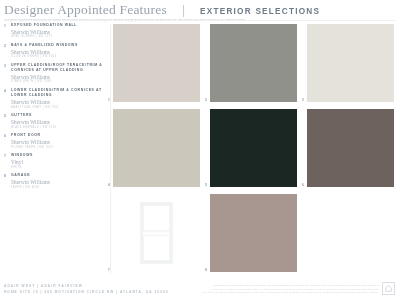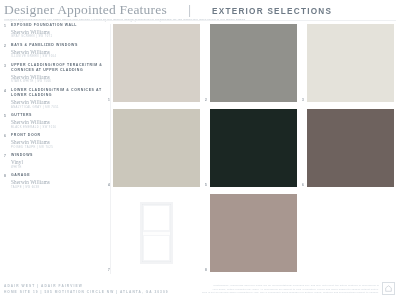--- a/index.html
+++ b/index.html
@@ -5,21 +5,21 @@
   html,body{margin:0;padding:0;}
   body{
     width:400px;height:300px;overflow:hidden;background:#ffffff;
     font-family:"Liberation Sans", sans-serif;
     -webkit-font-smoothing:antialiased;
   }
   .page{position:relative;width:400px;height:300px;box-sizing:border-box;}
 
   
   .header{position:absolute;left:4px;top:2px;right:4px;}
-  .title-row{display:flex;align-items:baseline;gap:21px;white-space:nowrap;}
+  .title-row{display:flex;align-items:baseline;gap:15px;white-space:nowrap;}
   .title-main{
     font-family:"Liberation Serif", serif;
     font-size:13.5px;font-weight:400;color:#9aa3ac;letter-spacing:.2px;
   }
   .title-sep{color:#c3c9cf;font-size:12px;font-weight:300;}
   .title-sub{
     font-size:8.2px;font-weight:700;color:#6e7a86;letter-spacing:1.25px;
   }
   .lede{
     margin-top:1px;font-size:2.9px;color:#b9c2cb;letter-spacing:.18px;

